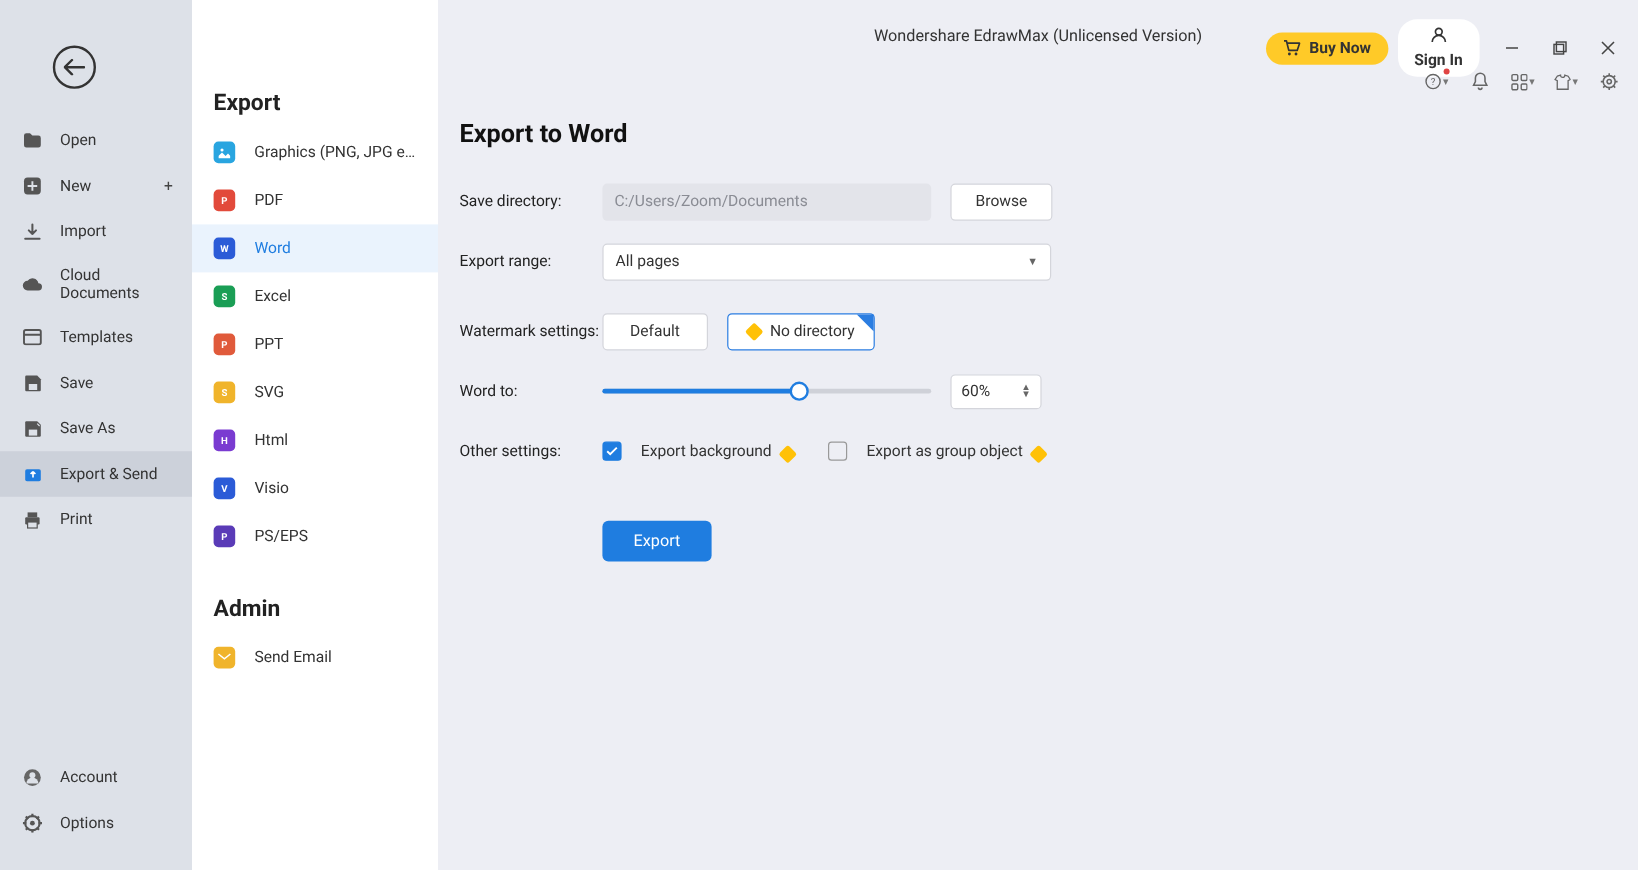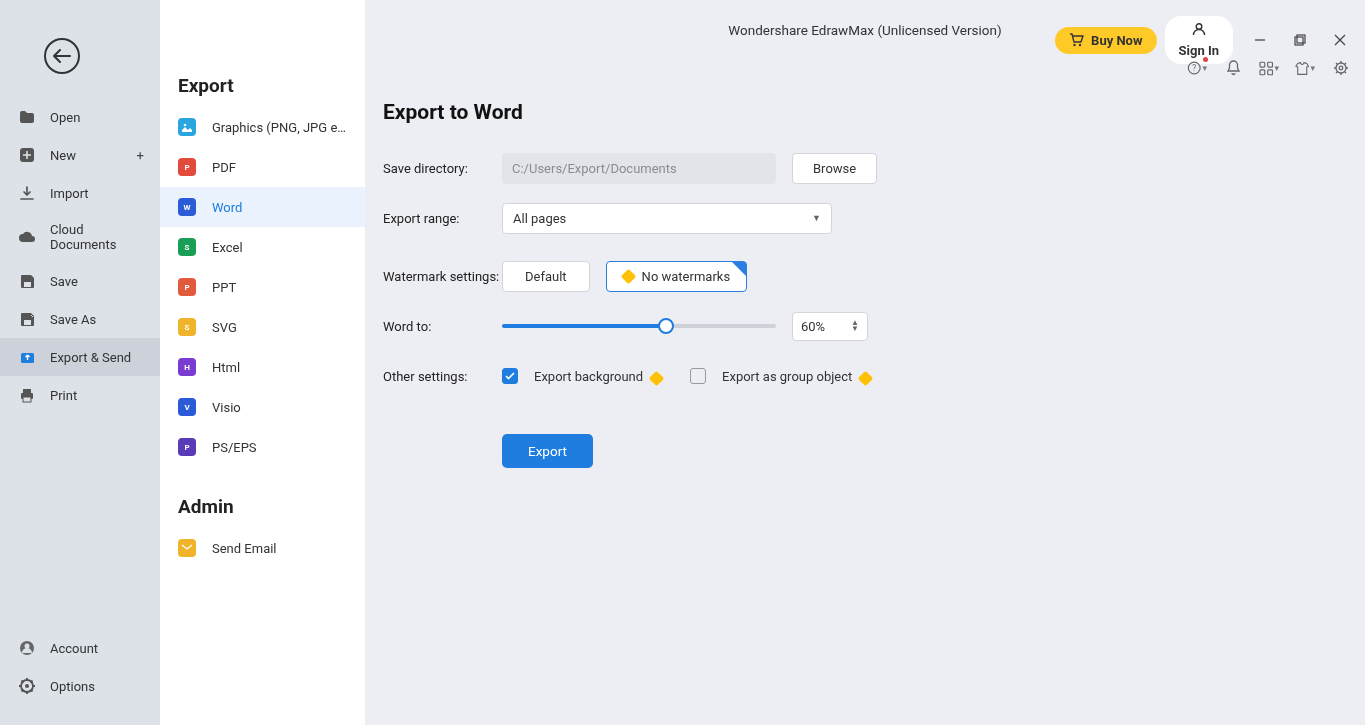--- a/index.html
+++ b/index.html
@@ -36,21 +36,21 @@
   .tool-icon { width: 20px; height: 20px; display: flex; align-items: center; justify-content: center; cursor: pointer; color: #666; position: relative;}
   .tool-icon .dot { width:5px; height:5px; background:#e04444; border-radius:50%; position:absolute; top:-1px; right:-1px;}
   .tool-icon .caret { font-size:9px; margin-left:1px; color:#777;}
 
   .form-panel { position: absolute; left: 18px; top: 100px; right: 40px; }
   .panel-title { font-size: 21px; font-weight: 700; color: #111; margin-bottom: 24px; }
   .form-row { display: flex; align-items: center; min-height: 40px; }
   .form-label { width: 119px; font-size: 13px; color: #222; }
   .dir-input { background: #e3e4ea; width: 274px; padding: 8px 10px; border-radius: 4px; color: #8a8c94; font-size: 13px; cursor: default;}
   .browse-btn { background: #fff; border: 1px solid #d4d5db; border-radius: 4px; padding: 7px 20px; margin-left: 16px; cursor: pointer; font-size: 13px; }
-  .range-select { background: #fff; border: 1px solid #d4d5db; border-radius: 4px; padding: 7px 10px; width: 330px; cursor: pointer; display: flex; justify-content: space-between; align-items: center; font-size: 13px;}
+  .range-select { background: #fff; border: 1px solid #d4d5db; border-radius: 4px; padding: 7px 10px; width: 374px; cursor: pointer; display: flex; justify-content: space-between; align-items: center; font-size: 13px;}
   .wm-default { background: #fff; border: 1px solid #d4d5db; border-radius: 4px; padding: 7px 22px; margin-right: 16px; cursor: pointer; font-size: 13px;}
   .wm-none { background: #fff; border: 1.5px solid #2b7de1; border-radius: 4px; padding: 7px 16px; cursor: pointer; display: flex; align-items: center; gap: 8px; font-size: 13px; position:relative;}
   .wm-none .corner { position:absolute; top:0; right:0; width:0; height:0; border-top:14px solid #2b7de1; border-left:14px solid transparent;}
   .diamond { width: 11px; height: 11px; display: inline-block; transform: rotate(45deg); background: #ffc107; border-radius:2px;}
   .slider-wrap { display:flex; align-items:center; width:274px; margin-right:16px;}
   .slider-track { height:4px; background:#cfd1d8; border-radius:2px; position:relative; flex:1;}
   .slider-fill { height:4px; background:#1f7de0; border-radius:2px; width:60%; position:absolute; left:0; top:0;}
   .slider-thumb { width:16px; height:16px; background:#fff; border:2px solid #1f7de0; border-radius:50%; position:absolute; left:60%; top:50%; transform:translate(-50%,-50%);}
   .zoom-box { background:#fff; border:1px solid #d4d5db; border-radius:4px; padding:6px 8px; width:76px; display:flex; align-items:center; justify-content:space-between; font-size:13px;}
   .zoom-arrows { display:flex; flex-direction:column; line-height:6px; font-size:8px; color:#666;}
@@ -103,20 +103,29 @@
     <div class="sidebar-item">
       <span class="icon-slot">
           <svg width="18" height="12" viewBox="0 0 18 12">
             <path d="M5 11a4 4 0 010-8 5 5 0 019 2 3 3 0 010 6z" fill="#555"></path>
           </svg>
         </span>
       <span>Cloud Documents</span>
     </div>
     <div class="sidebar-item">
       <span class="icon-slot">
+          <svg width="16" height="14" viewBox="0 0 16 14">
+            <rect x="1" y="1" width="14" height="12" rx="1.5" fill="none" stroke="#555" stroke-width="1.6"></rect>
+            <path d="M1 5h14" stroke="#555" stroke-width="1.6"></path>
+          </svg>
+        </span>
+      <span>Templates</span>
+    </div>
+    <div class="sidebar-item">
+      <span class="icon-slot">
           <svg width="15" height="15" viewBox="0 0 15 15">
             <path d="M2 1h9l3 3v9a1 1 0 01-1 1H2a1 1 0 01-1-1V2a1 1 0 011-1z" fill="#555"></path>
             <rect x="4" y="8" width="7" height="5" fill="#dde1e8"></rect>
           </svg>
         </span>
       <span>Save</span>
     </div>
     <div class="sidebar-item">
       <span class="icon-slot">
           <svg width="15" height="15" viewBox="0 0 15 15">
@@ -326,38 +335,38 @@
           </g>
         </svg>
     </div>
   </div>
 
   <div class="form-panel">
     <div class="panel-title">Export to Word</div>
 
     <div class="form-row">
       <div class="form-label">Save directory:</div>
-      <div class="dir-input">C:/Users/Export/Documents</div>
+      <div class="dir-input">C:/Users/Zoom/Documents</div>
       <div class="browse-btn">Browse</div>
     </div>
     <div class="gap"></div>
     <div class="form-row">
       <div class="form-label">Export range:</div>
       <div class="range-select">
         <span>All pages</span>
         <span style="font-size:9px;color:#666">▼</span>
       </div>
     </div>
     <div class="gap-lg"></div>
     <div class="form-row">
       <div class="form-label">Watermark settings:</div>
       <div class="wm-default">Default</div>
       <div class="wm-none">
         <span class="diamond"></span>
-        <span>No watermarks</span>
+        <span>No directory</span>
         <span class="corner"></span>
       </div>
     </div>
     <div class="gap"></div>
     <div class="form-row">
       <div class="form-label">Word to:</div>
       <div class="slider-wrap">
         <div class="slider-track">
           <div class="slider-fill"></div>
           <div class="slider-thumb"></div>

